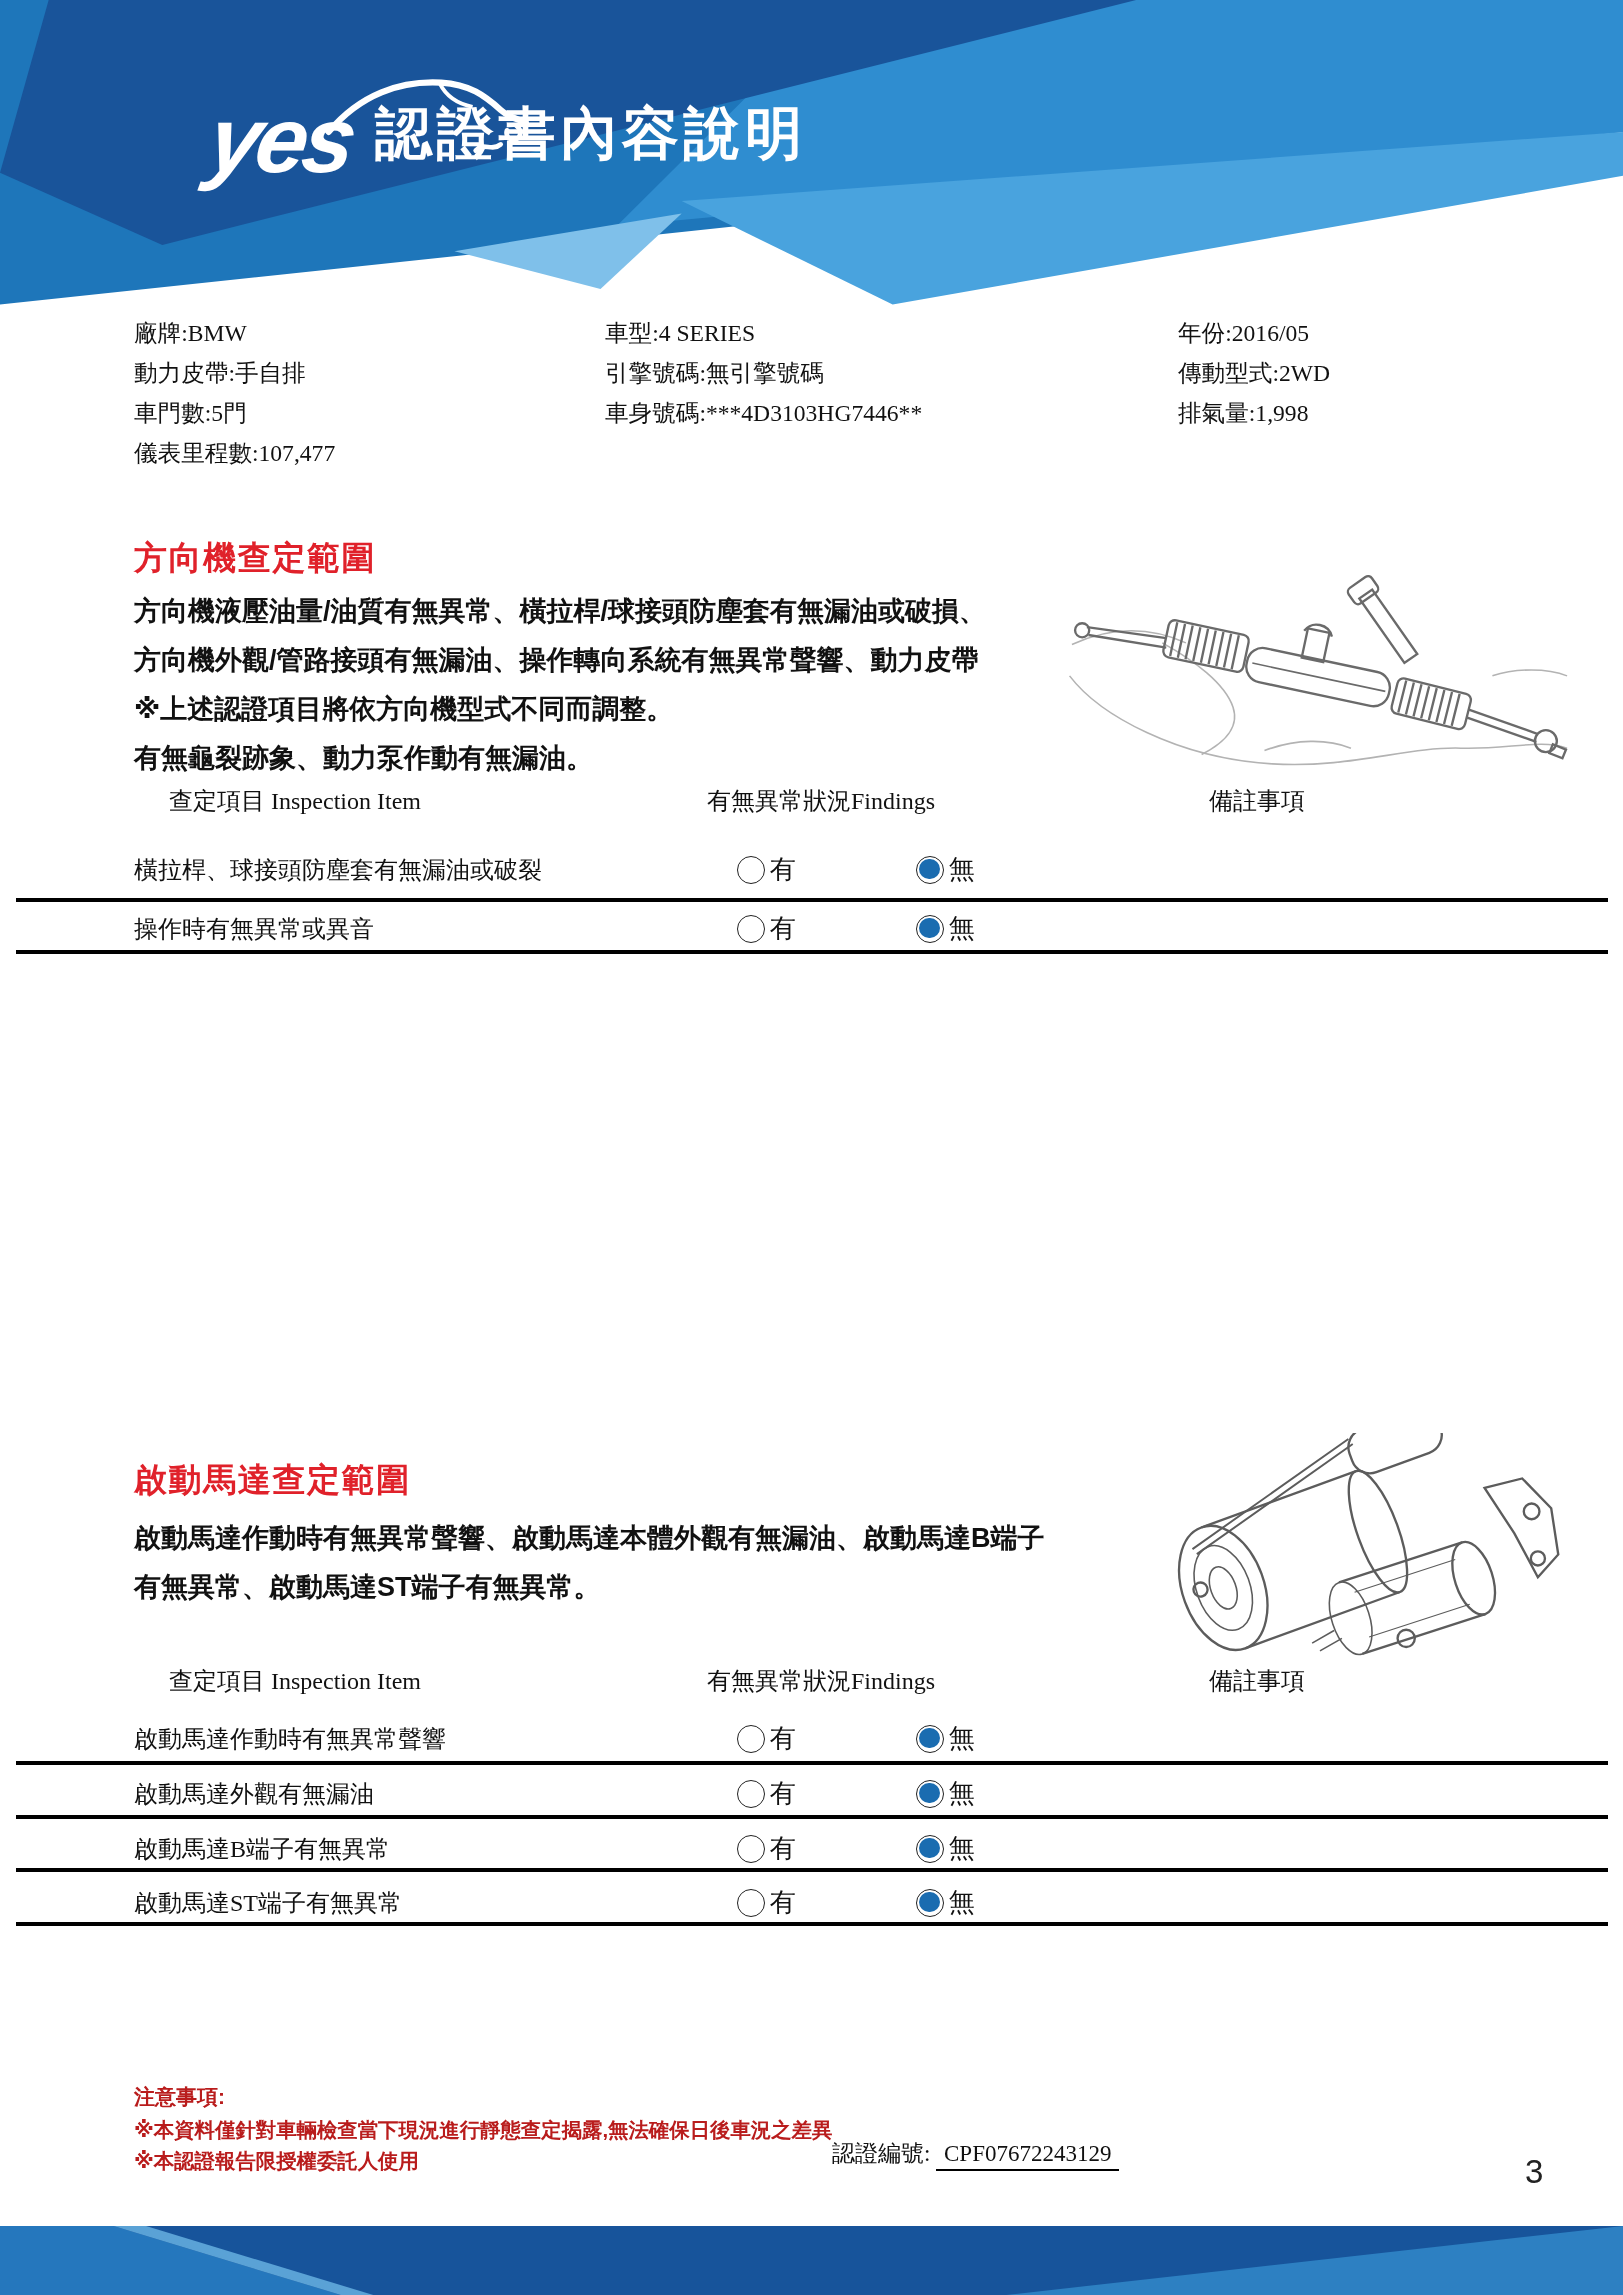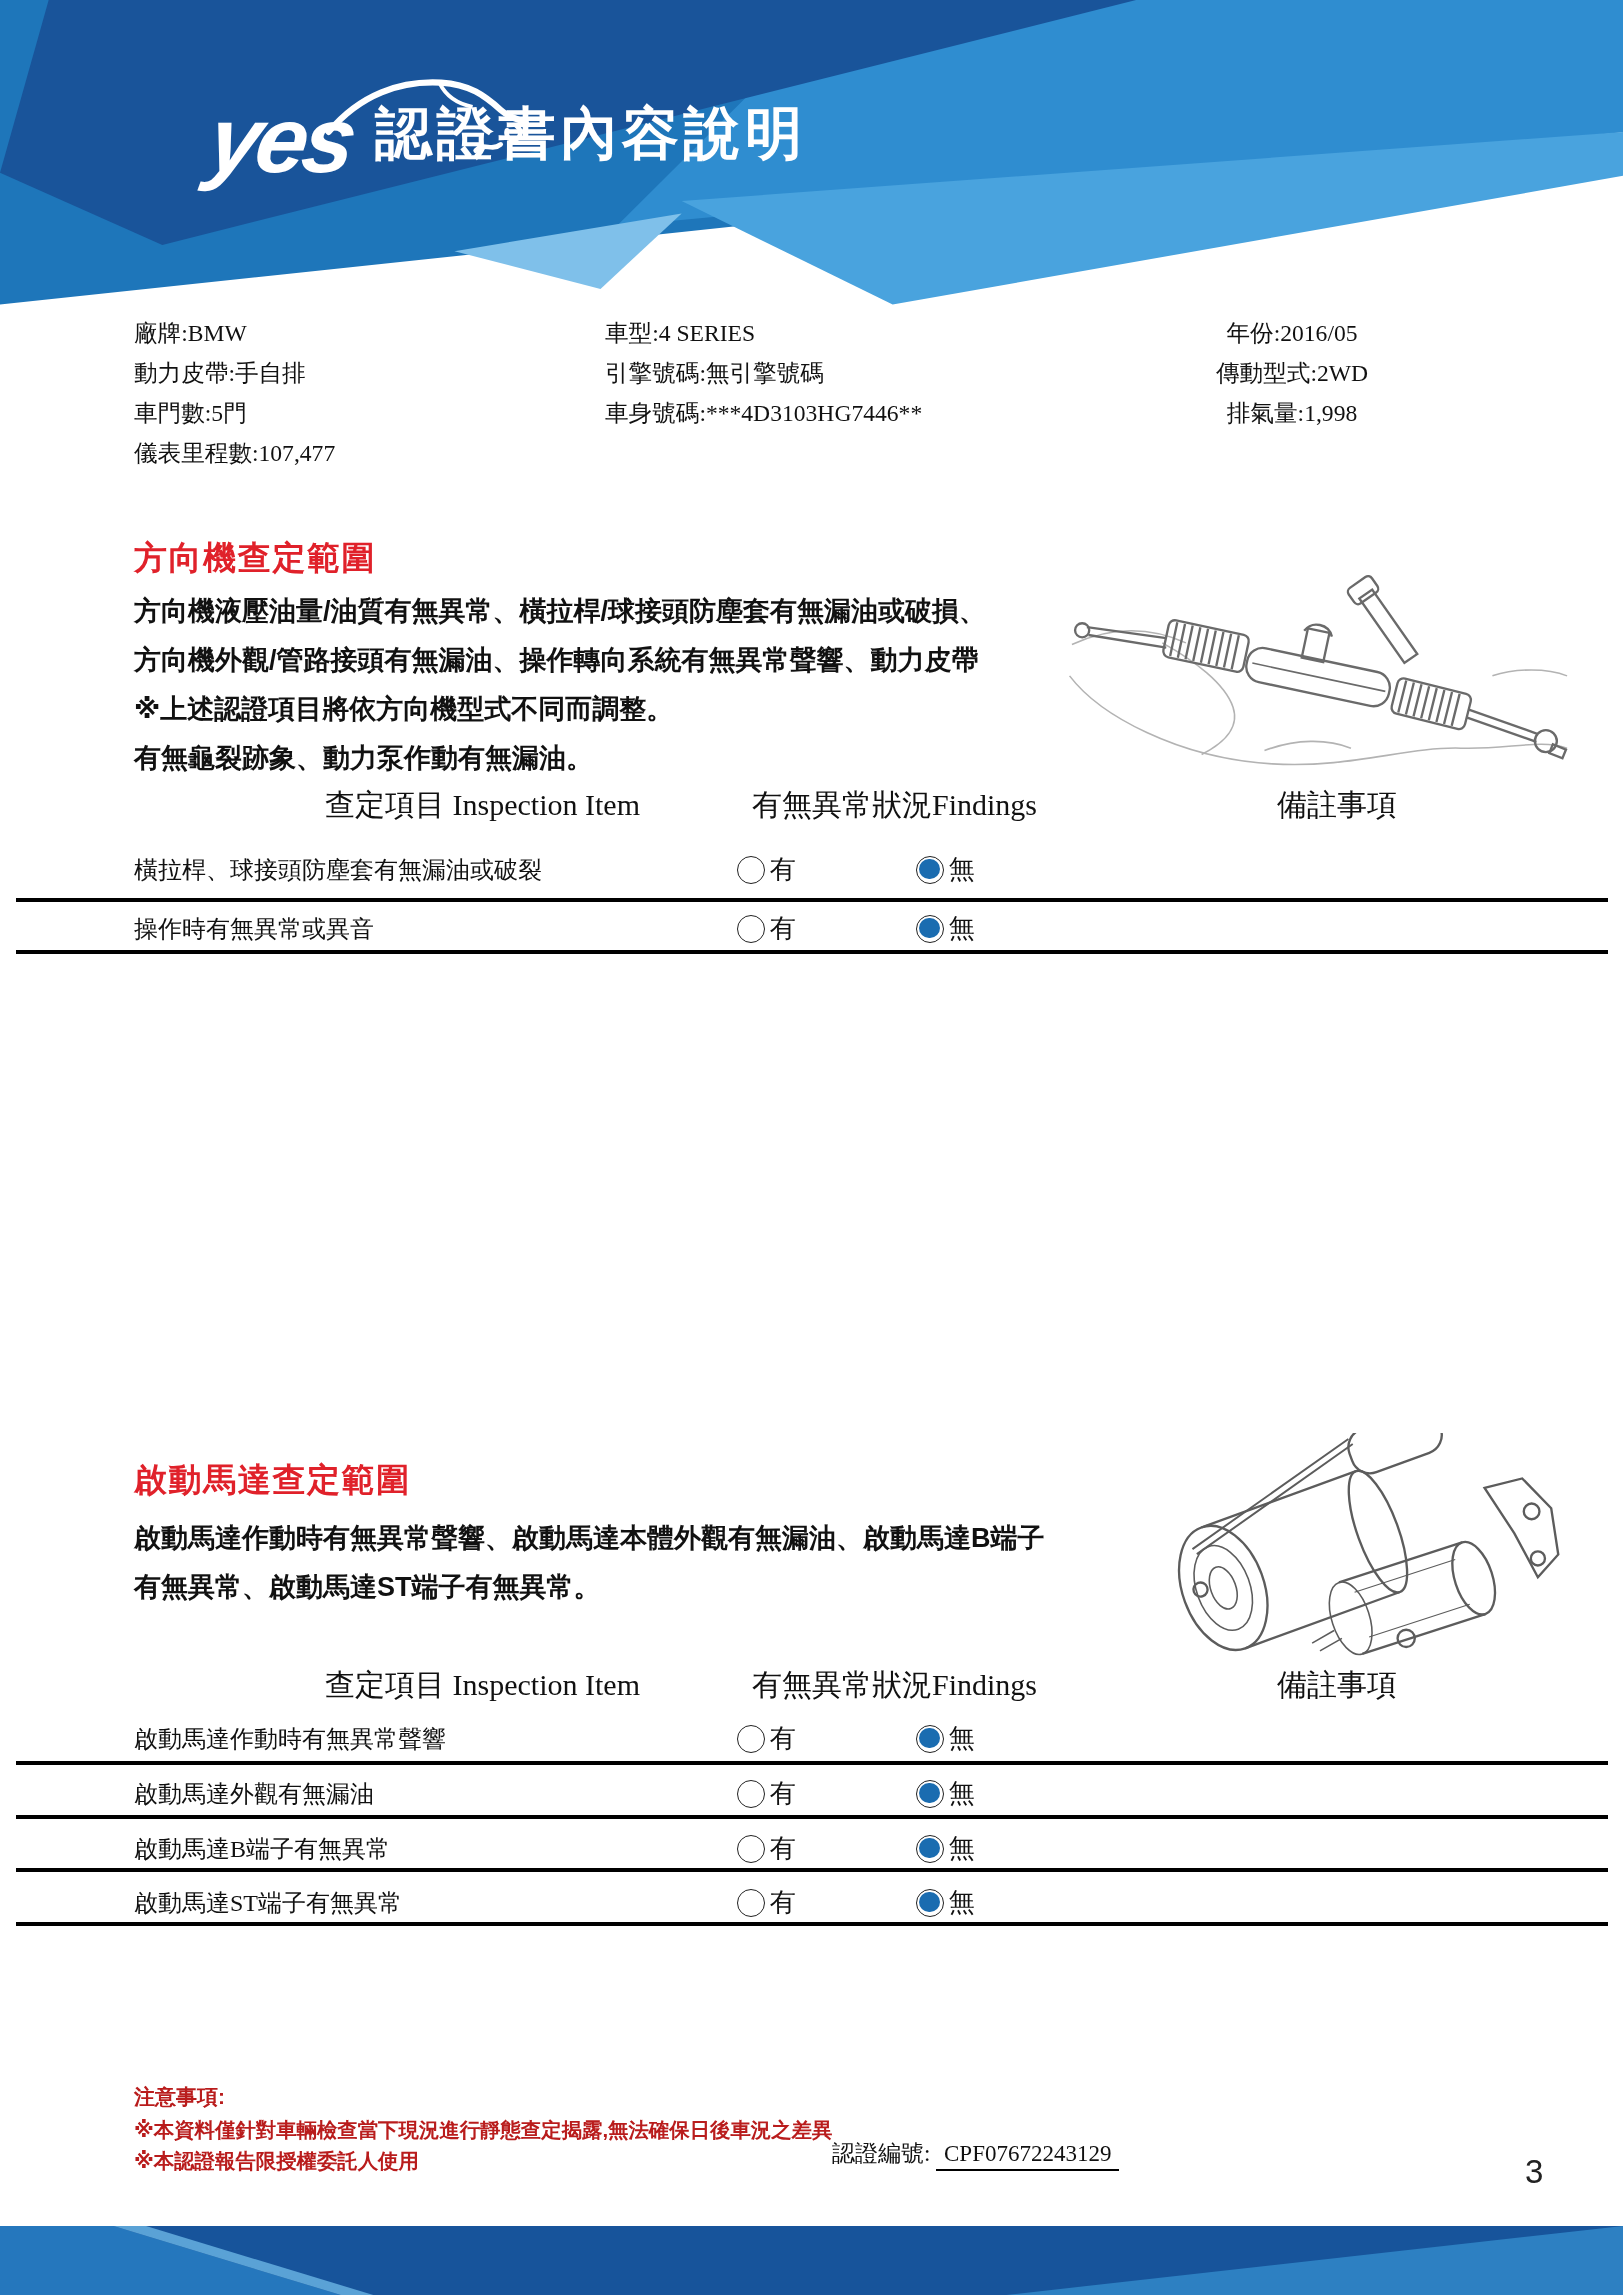--- a/index.html
+++ b/index.html
@@ -25,35 +25,35 @@
   .logo-car { position:absolute; left:112px; top:-27px; }
   .banner-title {
     position:absolute; left:375px; top:96px; margin:0;
     font-family:"Liberation Sans","DejaVu Sans",sans-serif;
     font-weight:900; font-size:57px; color:#ffffff; letter-spacing:4.7px; white-space:nowrap;
   }
   
   .vinfo { position:absolute; top:313px; font-size:23.6px; line-height:40px; white-space:nowrap; }
   .vinfo.c1 { left:134px; }
   .vinfo.c2 { left:605px; }
-  .vinfo.c3 { left:1216px;text-align:center; }
+  .vinfo.c3 { left:1178px; }
   
   .sec-title {
     position:absolute; left:134px; margin:0;
     font-family:"Liberation Sans","DejaVu Sans",sans-serif;
     font-weight:900; font-size:33px; color:#e0212a; letter-spacing:1.6px; white-space:nowrap;
   }
   .sec-desc {
     position:absolute; left:134px;
     font-family:"Liberation Sans","DejaVu Sans",sans-serif;
     font-weight:bold; font-size:27px; line-height:49px; color:#111; white-space:nowrap;
   }
   .illus { position:absolute; }
   
-  .th { position:absolute; font-size:30px; white-space:nowrap; text-align:right; }
+  .th { position:absolute; font-size:24px; white-space:nowrap; text-align:left; }
   .th.item    { left:169px;  width:471px; }
   .th.finding { left:707px;  width:330px; }
   .th.remark  { left:1209px; width:188px; }
   .trow { position:absolute; left:0; width:1623px; height:36px; }
   .titem { position:absolute; left:134px; top:1.6px; font-size:24px; white-space:nowrap; }
   .rcell { position:absolute; top:0; white-space:nowrap; }
   .rcell.yes { left:737px; }
   .rcell.no  { left:916px; }
   .radio {
     display:inline-block; width:28px; height:28px; box-sizing:border-box;

